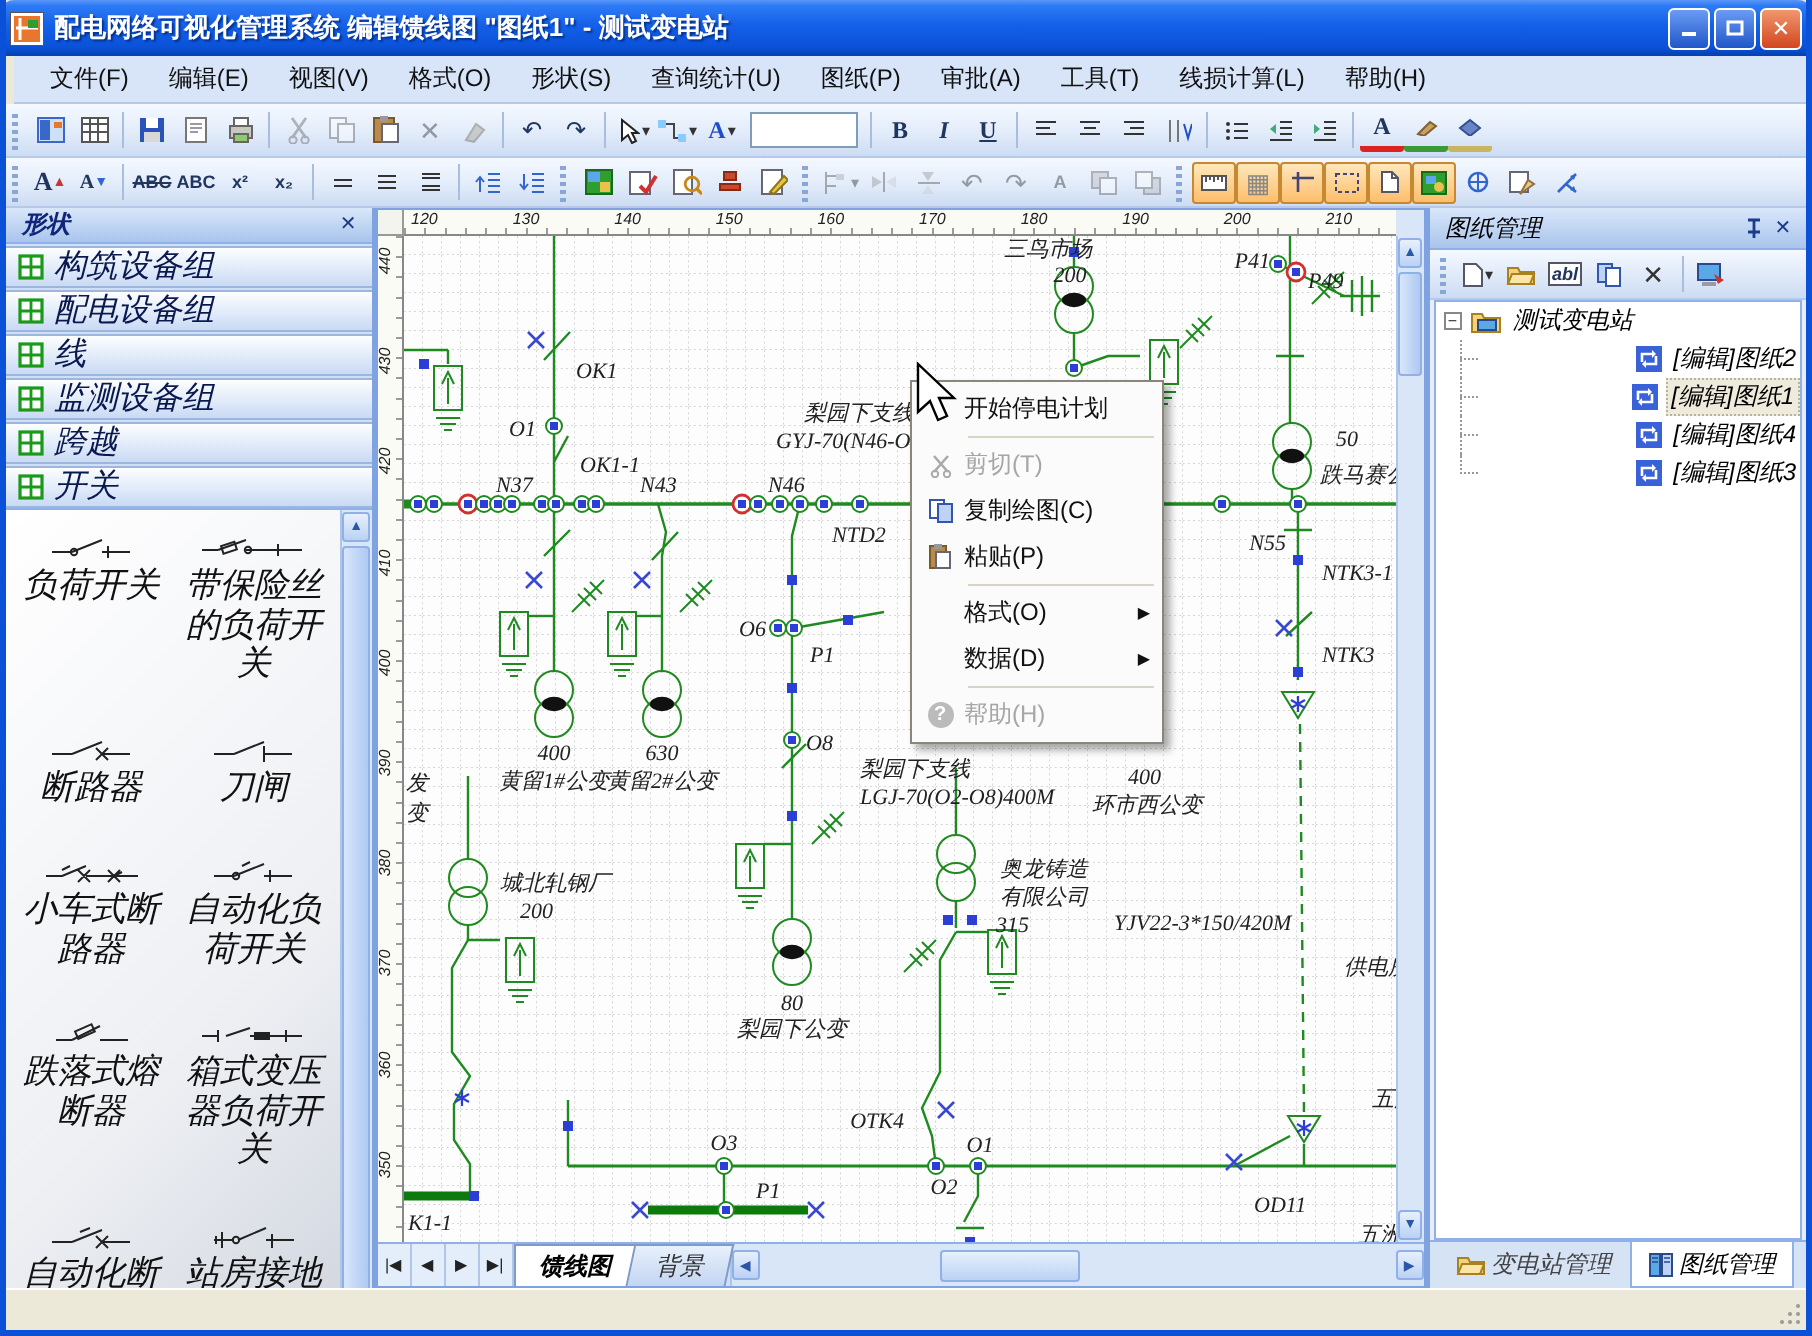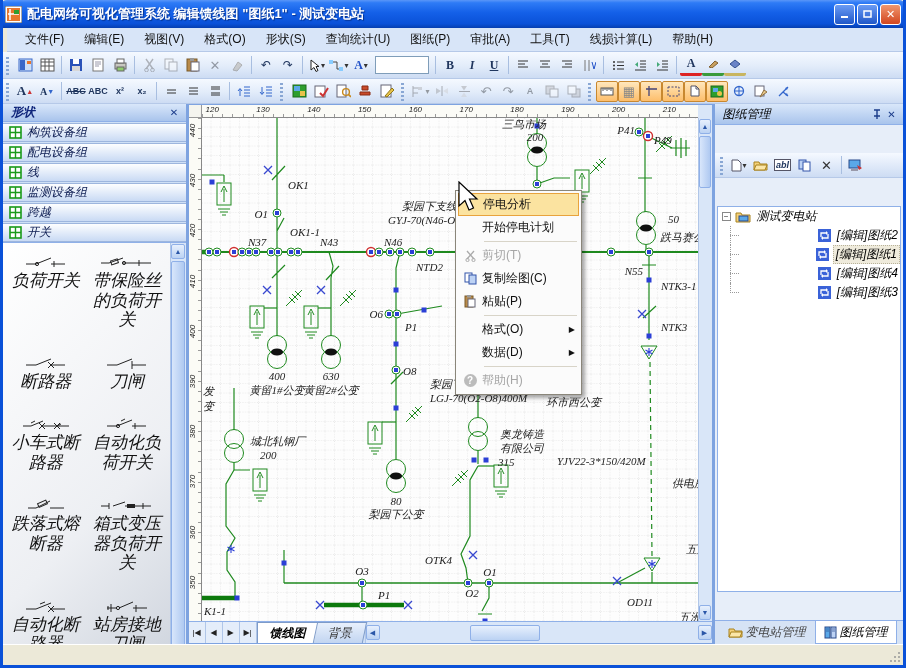--- a/index.html
+++ b/index.html
@@ -44,21 +44,21 @@
   .small-abc{font-size:9px;font-weight:bold;}
   
   .main{position:absolute;left:0;top:104px;width:900px;height:540px;display:flex;font-style:italic;}
   
   .shapes{width:186px;background:#CFE0F6;display:flex;flex-direction:column;border-right:2px solid #7EA3E0;}
   .panelhead{height:21px;display:flex;align-items:center;padding:0 4px 0 8px;
     background:linear-gradient(180deg,#D9E7FA,#A9C4EC);border-bottom:1px solid #8FB0E8;}
   .panelhead .ptitle{flex:1;font-size:12px;font-weight:bold;color:#10267B;}
   .pbtn{width:15px;height:15px;display:flex;align-items:center;justify-content:center;font-size:10px;color:#1B3C8A;font-weight:bold;}
   .sgroup{height:21px;display:flex;align-items:center;gap:5px;padding:0 6px;margin-top:1px;
-    background:linear-gradient(180deg,#FDFEFF,#C9DAF4);border:1px solid #9DB6DE;border-left:none;border-right:none;font-size:12px;color:#0A1A50;}
+    background:linear-gradient(180deg,#FDFEFF,#C9DAF4);border:1px solid #9DB6DE;border-left:none;border-right:none;font-size:16px;color:#0A1A50;}
   .shapelist{flex:1;position:relative;margin:0;background:linear-gradient(135deg,#FFFFFF 0%,#EDEFF3 55%,#C4CBD6 100%);border-top:1px solid #8FB0E8;display:flex;}
   .shapegrid{flex:1;display:grid;grid-template-columns:1fr 1fr;padding:12px 2px;align-content:start;row-gap:26px;}
   .shapeitem{display:flex;flex-direction:column;align-items:center;gap:2px;font-size:17px;color:#111;text-align:center;line-height:1.15;}
   .vscroll{width:16px;background:#D9E6F8;display:flex;flex-direction:column;align-items:center;border-left:1px solid #B0C6E8;}
   .scrbtn{width:14px;height:15px;margin:1px 0;border:1px solid #8FB0E8;border-radius:2px;
     background:linear-gradient(180deg,#E7F0FD,#BBD2F3);color:#2B57A8;font-size:7px;display:flex;align-items:center;justify-content:center;}
   .scrthumb{width:14px;flex:1;margin:1px 0;border:1px solid #8FB0E8;border-radius:2px;background:linear-gradient(90deg,#D8E6FB,#AFC9F1);}
   
   .canvaszone{flex:1;display:flex;flex-direction:column;background:#fff;border:1px solid #7EA3E0;}
   .hrulerrow{height:13px;display:flex;}
@@ -78,21 +78,21 @@
   .tabbar{height:22px;display:flex;align-items:stretch;background:#CFDFF6;border-top:1px solid #8FB0E8;}
   .navbtn{width:17px;display:flex;align-items:center;justify-content:center;font-size:8px;color:#222;background:#E4EDFA;border-right:1px solid #B0C6E8;}
   .sheettab{padding:2px 12px;font-size:12px;display:flex;align-items:center;border:1px solid #7E9BC8;border-bottom:none;}
   .sheettab.active{background:#fff;font-weight:bold;color:#000;}
   .sheettab.inactive{background:linear-gradient(180deg,#E8F0FC,#C2D5F1);color:#333;transform:skewX(-12deg);margin-left:-4px;}
   .sheettab.inactive span{transform:skewX(12deg);}
   .hscroll{flex:1;display:flex;align-items:center;background:#D9E6F8;border-left:1px solid #B0C6E8;}
   .hthumb{width:70px;height:16px;margin-left:90px;border:1px solid #8FB0E8;border-radius:2px;background:linear-gradient(180deg,#E7F0FD,#BBD2F3);}
   .hspace{flex:1;}
   
-  .rightpanel{width:192px;background:#E7EEF9;display:flex;flex-direction:column;border-left:2px solid #7EA3E0;gap:28px;}
+  .rightpanel{width:192px;background:#E7EEF9;display:flex;flex-direction:column;border-left:2px solid #7EA3E0;}
   .rtoolbar{height:25px;display:flex;align-items:center;padding:0 2px;background:linear-gradient(180deg,#F5F9FF,#CDDCF3);border-bottom:1px solid #B6C9E8;}
   .tree{flex:1;background:#fff;border:1px solid #8FB0E8;margin:0 2px;overflow:hidden;font-size:12px;}
   .treerow{display:flex;align-items:center;gap:4px;height:19px;padding-left:4px;white-space:nowrap;}
   .treerow .expander{width:9px;height:9px;border:1px solid #888;background:#fff;display:flex;align-items:center;justify-content:center;font-size:8px;line-height:7px;color:#333;}
   .treechild{padding-left:24px;position:relative;justify-content:flex-end;}
   .treechild:before{content:"";position:absolute;left:12px;top:0;bottom:0;border-left:1px dotted #999;}
   .treechild:after{content:"";position:absolute;left:12px;top:9px;width:9px;border-top:1px dotted #999;}
   .treechild.last:before{bottom:9px;}
   .treelabel{padding:0 2px;}
   .treelabel.selected{background:#EFEBDC;border:1px dotted #B8B29A;}
@@ -1004,24 +1004,20 @@
               <rect x="7" y="1" width="5" height="11" fill="#BDD2F4" stroke="#2A4A8A"></rect>
               <path d="M2 3 h3 M2 5 h3 M8 3 h3 M8 5 h3" stroke="#2A4A8A" stroke-width=".7"></path>
             </svg>
           <span>图纸管理</span>
         </div>
       </div>
     </div>
   </div>
 
   <div class="ctxmenu">
-    <div class="ctxrow hl">
-      <span class="cicon"></span>
-        <span class="clabel">停电分析</span>
-    </div>
     <div class="ctxrow">
       <span class="cicon"></span>
         <span class="clabel">开始停电计划</span>
     </div>
     <div class="ctxsep"></div>
     <div class="ctxrow dis">
       <span class="cicon">
           <svg width="11" height="12">
             <path d="M2 1 L9 9 M9 1 L2 9" stroke="#AAA" stroke-width="1.3"></path>
             <circle cx="2.5" cy="10" r="1.6" fill="none" stroke="#AAA"></circle>

